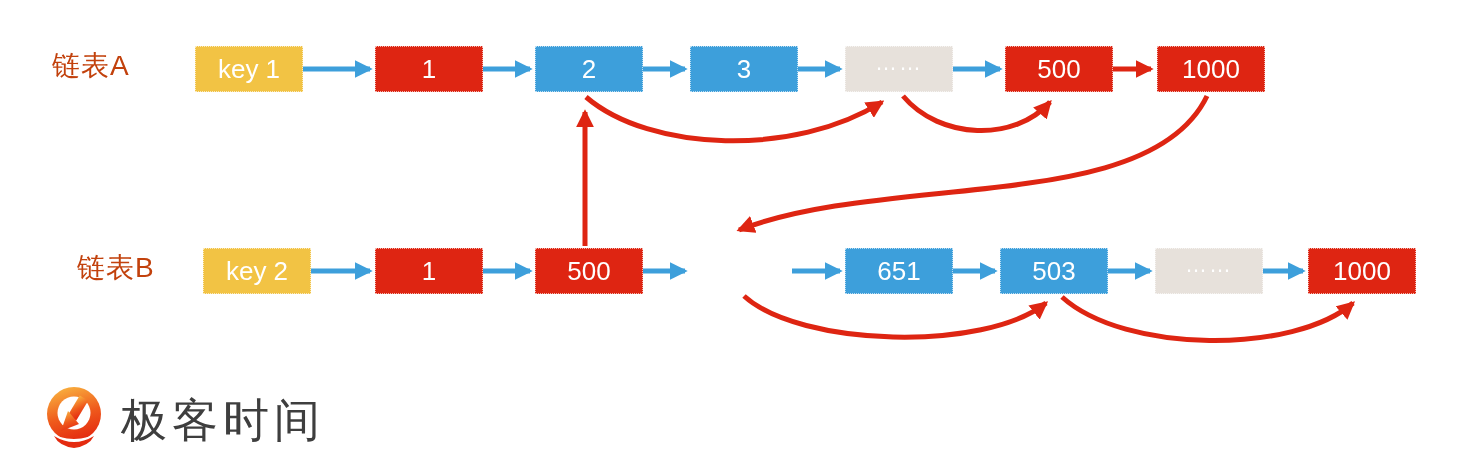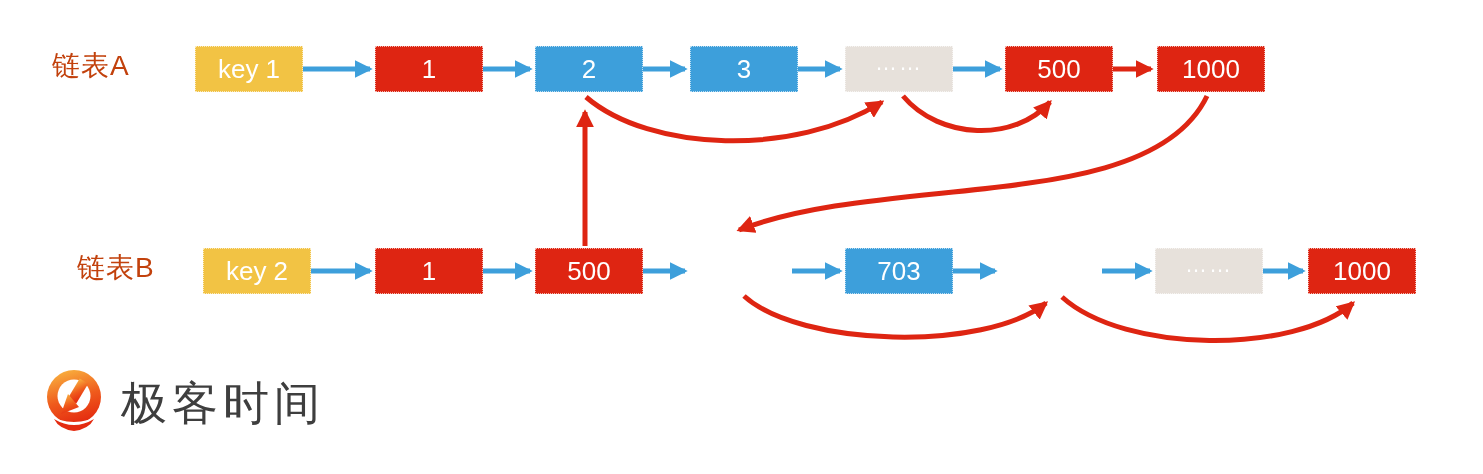--- a/index.html
+++ b/index.html
@@ -29,21 +29,21 @@
     box-sizing:border-box;
     white-space:nowrap;
   }
   .c-yellow{background:#F2C344;}
   .c-red{background:#DE2512;}
   .c-blue{background:#3D9FDB;}
   .c-gray{background:#E7E1DB;}
   .ellipsis{font-size:22px;letter-spacing:2px;}
   .ellipsis span{display:inline-block;transform:translateY(-6px);}
   .arrows{position:absolute;left:0;top:0;pointer-events:none;}
-  .logo{position:absolute;left:45px;top:369px;display:flex;align-items:center;}
+  .logo{position:absolute;left:45px;top:386px;display:flex;align-items:center;}
   .logo-text{
     margin-left:14px;
     font-size:46px;
     font-weight:500;
     color:#3E3E3E;
     letter-spacing:5px;
     white-space:nowrap;
     line-height:60px;
   }
 </style>
@@ -94,21 +94,22 @@
   <div class="node c-gray ellipsis" style="left:845px;top:46px;">
       <span>……</span>
     </div>
   <div class="node c-red" style="left:1005px;top:46px;">500</div>
   <div class="node c-red" style="left:1157px;top:46px;">1000</div>
 
   <div class="row-label" style="left:52px;top:249px;margin-left:25px;">链表B</div>
   <div class="node c-yellow" style="left:195px;top:248px;margin-left:8px;">key 2</div>
   <div class="node c-red" style="left:375px;top:248px;">1</div>
   <div class="node c-red" style="left:535px;top:248px;">500</div>
-  <div class="node c-blue" style="left:845px;top:248px;">703</div>
+  <div class="node c-blue" style="left:845px;top:248px;">651</div>
+  <div class="node c-blue" style="left:1000px;top:248px;">503</div>
   <div class="node c-gray ellipsis" style="left:1155px;top:248px;">
       <span>……</span>
     </div>
   <div class="node c-red" style="left:1308px;top:248px;">1000</div>
 
   <div class="logo">
     <svg width="62" height="68" viewBox="0 0 62 68">
       <defs>
         <linearGradient id="lg" x1="0.25" y1="0" x2="0.55" y2="1">
           <stop offset="0" stop-color="#F9B23F"></stop>

